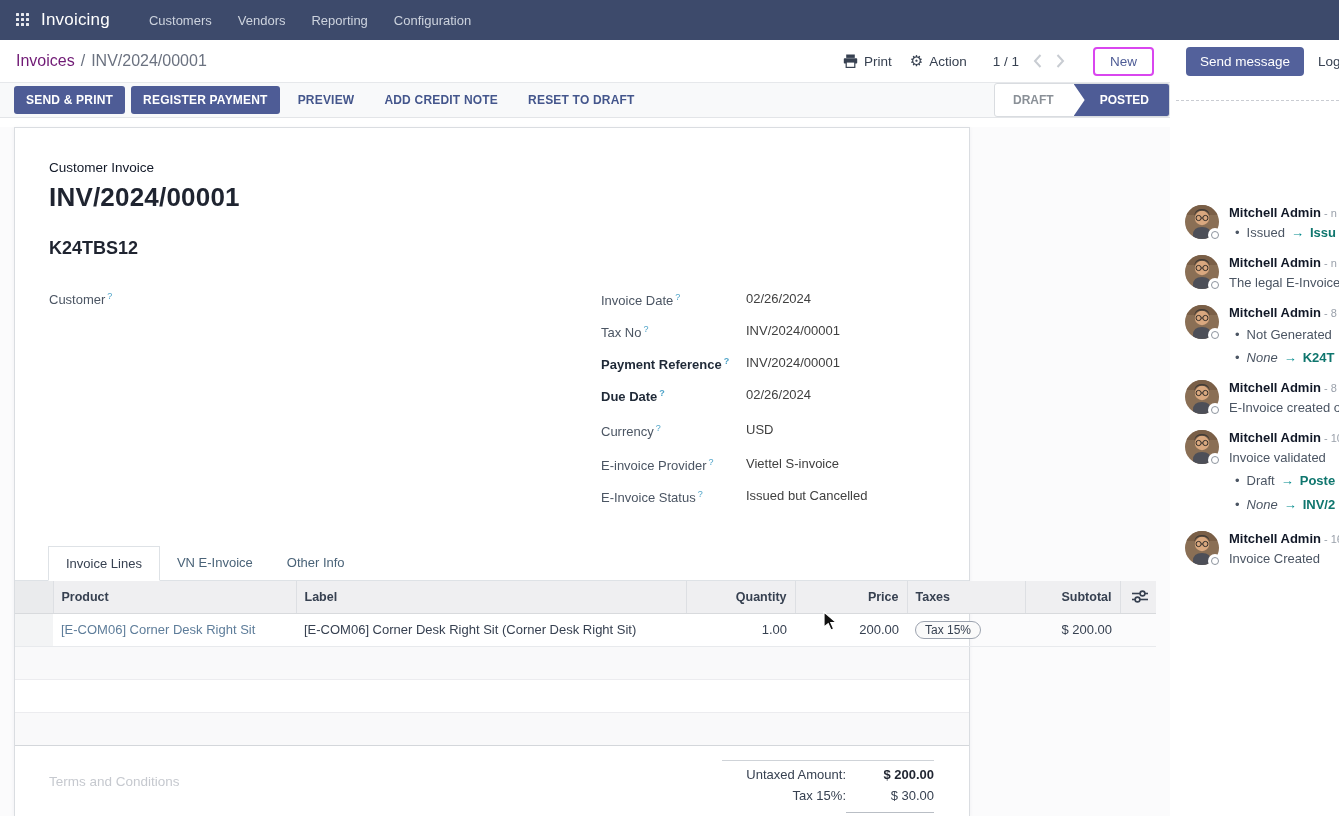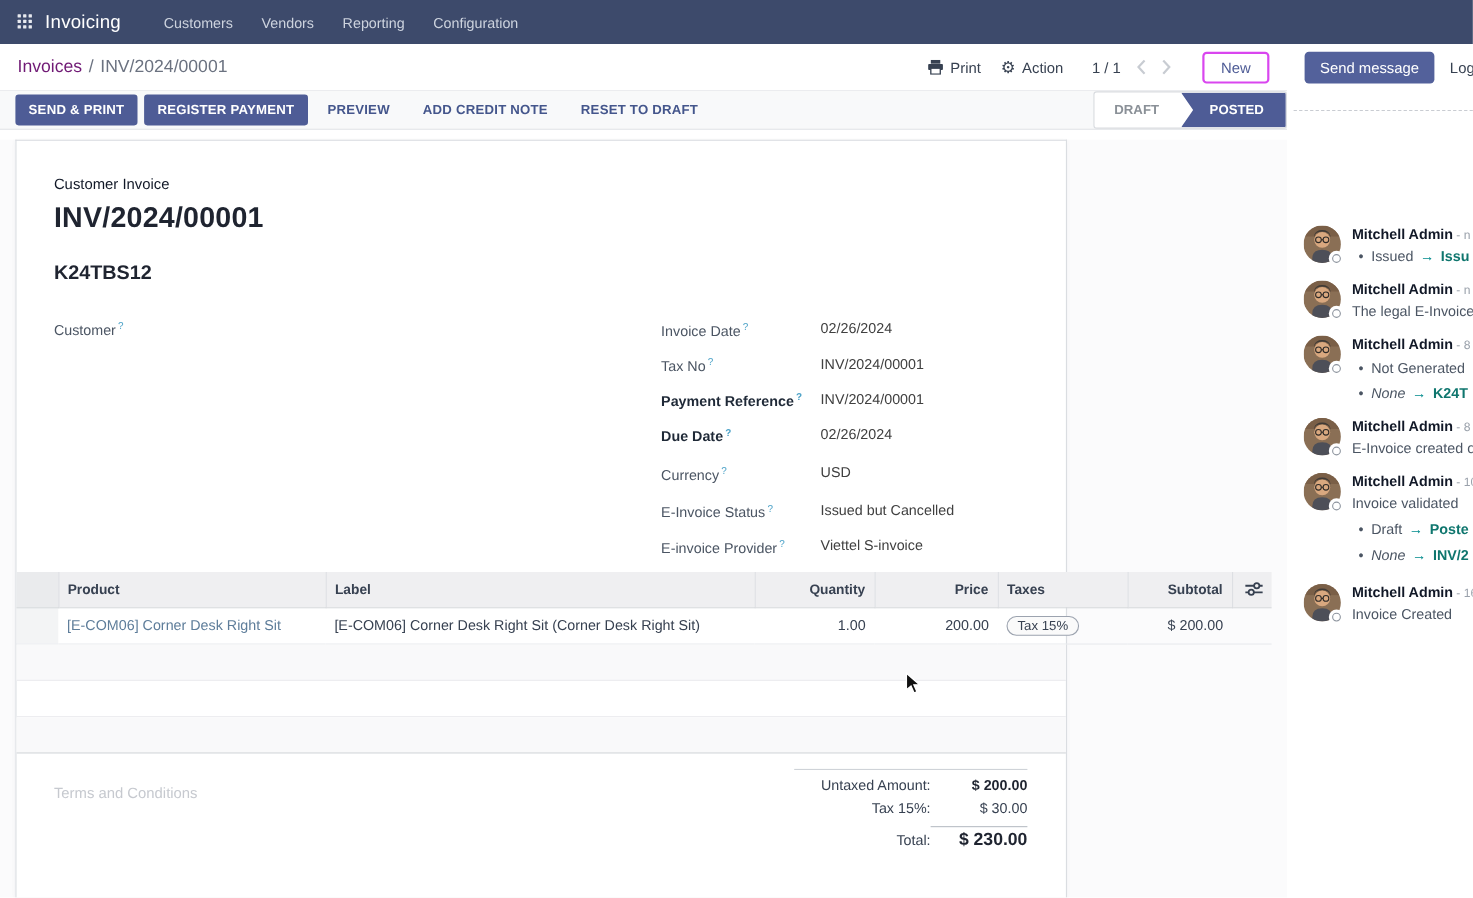--- a/index.html
+++ b/index.html
@@ -256,30 +256,35 @@
             </div>
             <div class="f-row" style="height:35px">
               <div class="f-label req"><span>Due Date</span><sup class="help">?</sup></div>
               <div class="f-value">02/26/2024</div>
             </div>
             <div class="f-row" style="height:34px">
               <div class="f-label"><span>Currency</span><sup class="help">?</sup></div>
               <div class="f-value link">USD</div>
             </div>
             <div class="f-row">
+              <div class="f-label"><span>E-invoice Provider</span><sup class="help">?</sup></div>
+              <div class="f-value">Viettel S-invoice</div>
+            </div>
+            <div class="f-row">
               <div class="f-label"><span>E-Invoice Status</span><sup class="help">?</sup></div>
               <div class="f-value">Issued but Cancelled</div>
             </div>
-            <div class="f-row">
-              <div class="f-label"><span>E-invoice Provider</span><sup class="help">?</sup></div>
-              <div class="f-value">Viettel S-invoice</div>
-            </div>
           </div>
         </div>
 
+        <div class="tabs">
+          <div class="tab active">Invoice Lines</div>
+          <div class="tab inactive">VN E-Invoice</div>
+          <div class="tab inactive">Other Info</div>
+        </div>
 
         <table class="lines">
           <colgroup>
             <col style="width:38px">
               <col style="width:243px">
               <col style="width:390px">
               <col style="width:109px">
             <col style="width:112px">
               <col style="width:118px">
               <col style="width:95px">

